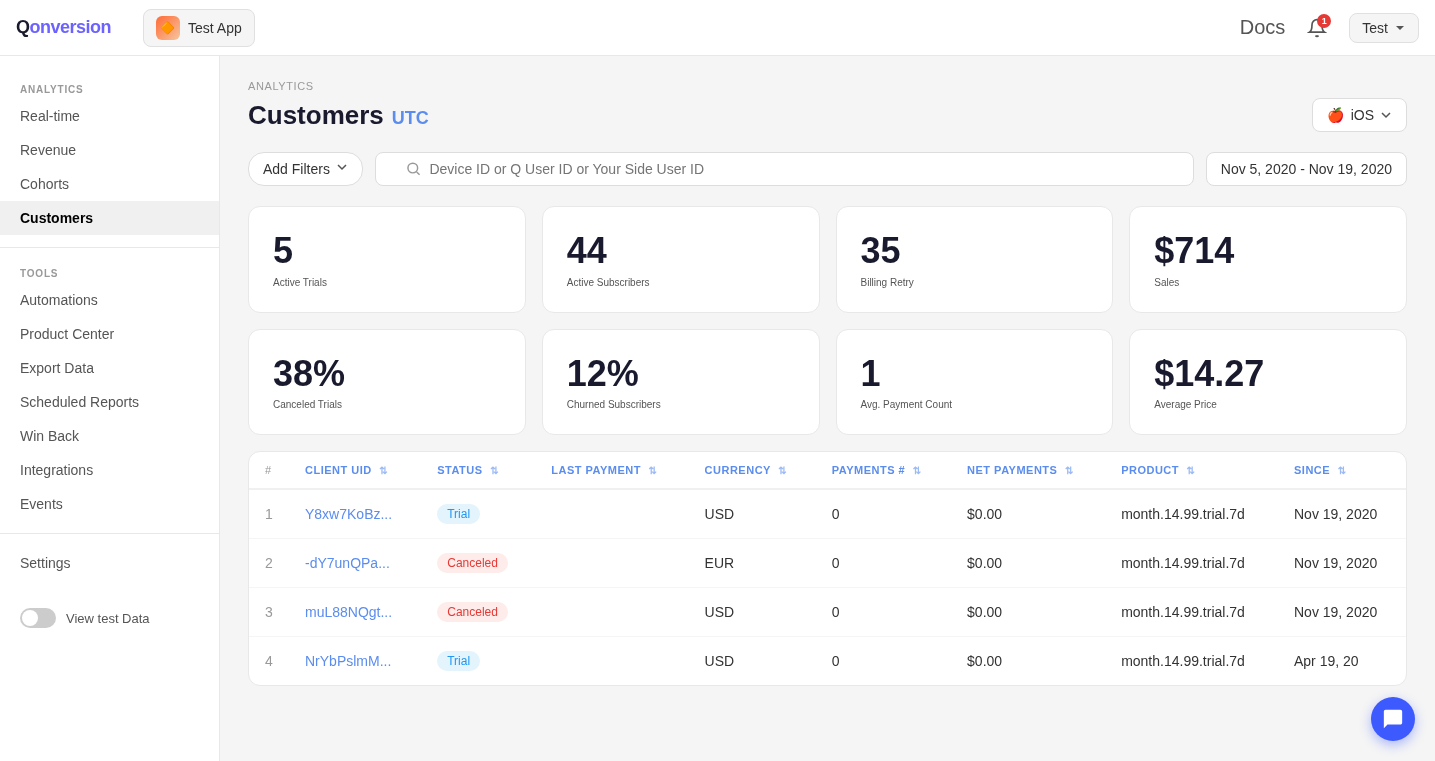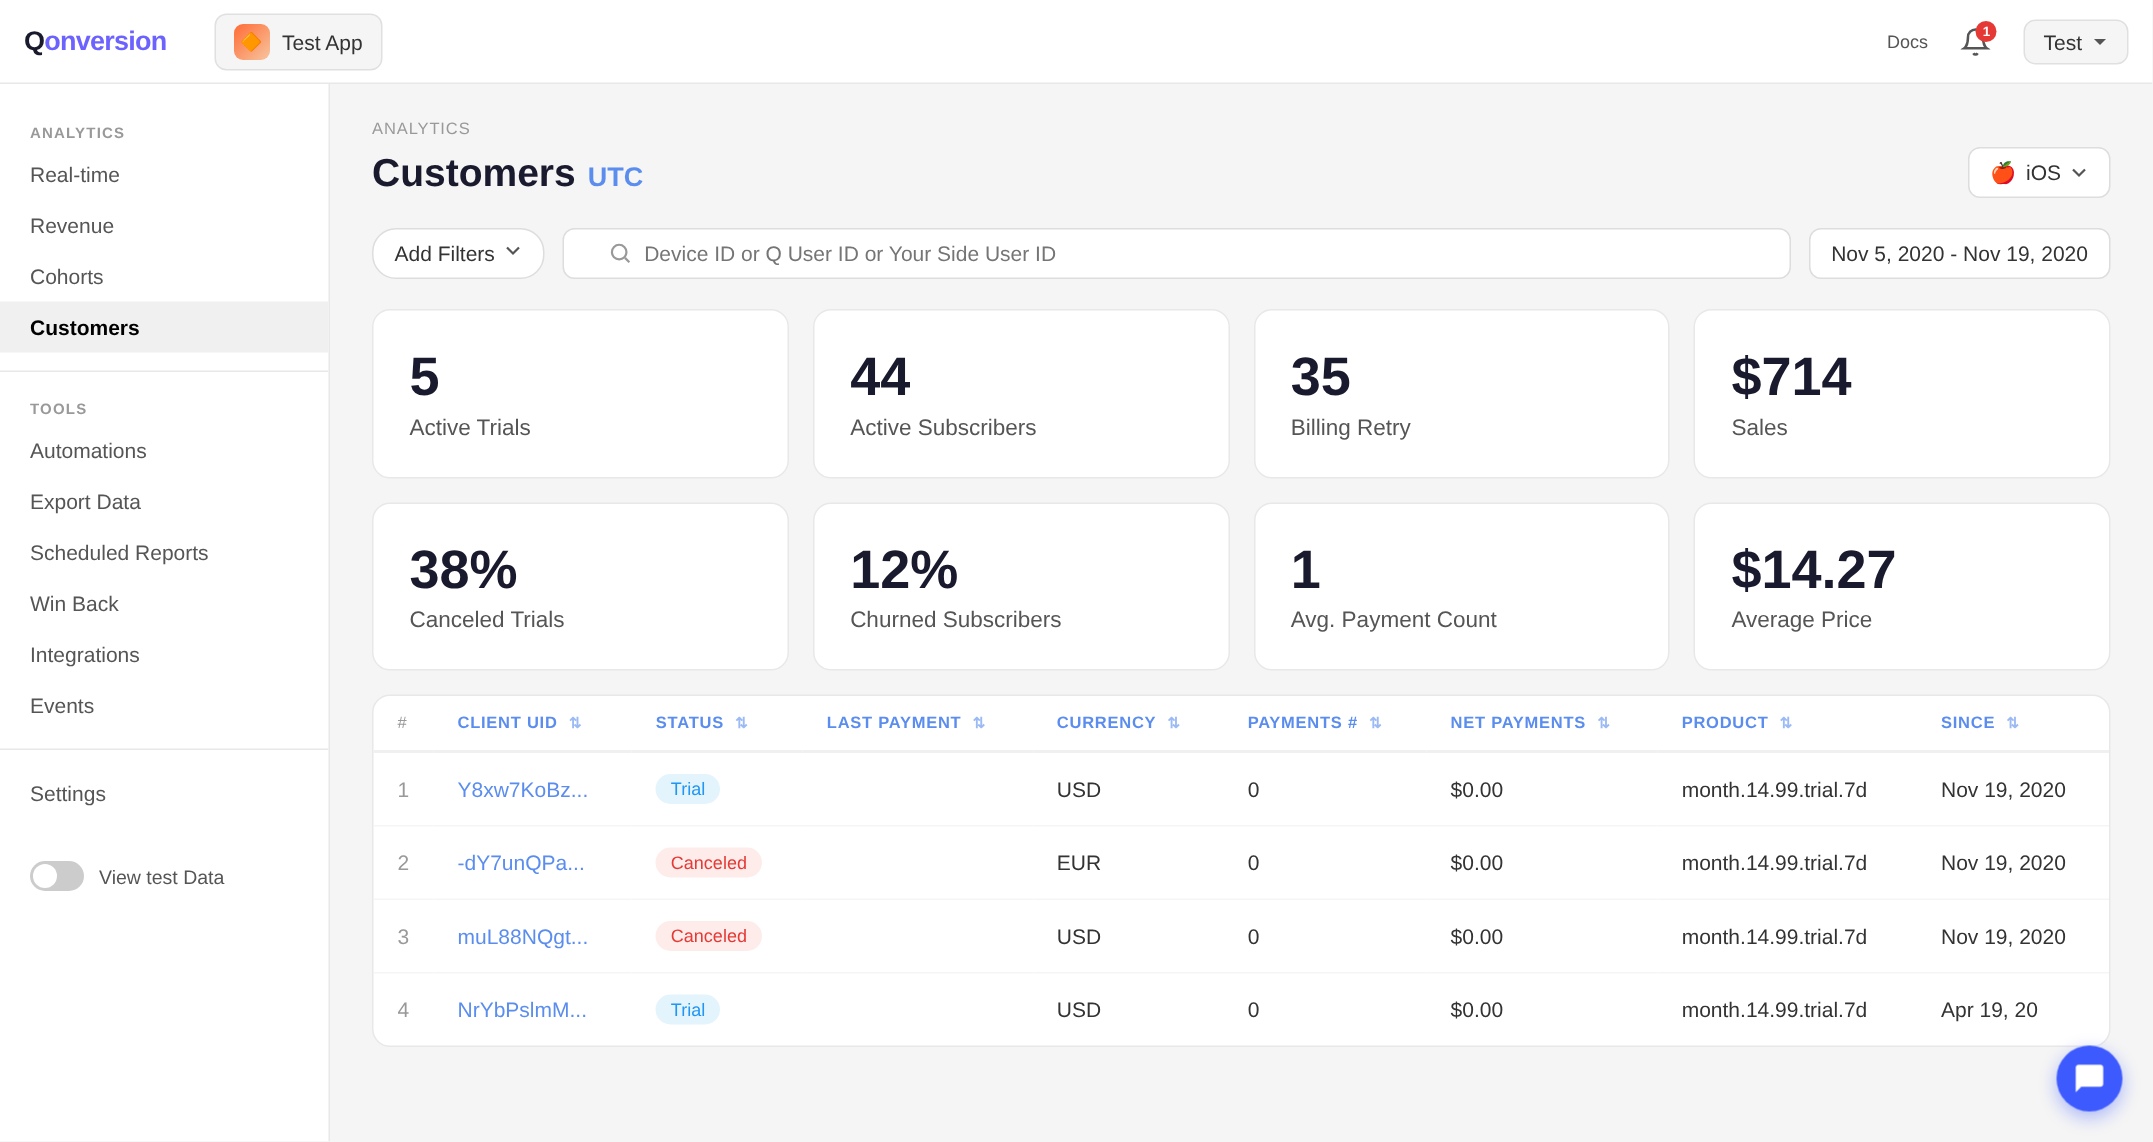--- a/index.html
+++ b/index.html
@@ -11,21 +11,21 @@
     .main-layout { display: flex; flex: 1; overflow: hidden; }
     .sidebar { width: 220px; background: #fff; border-right: 1px solid #e8e8e8; overflow-y: auto; padding: 20px 0; flex-shrink: 0; }
     .content { flex: 1; overflow-y: auto; background: #f5f5f5; padding: 24px 28px; }
 
     
     .logo { font-size: 18px; font-weight: 700; color: #1a1a2e; letter-spacing: -0.5px; margin-right: 8px; }
     .logo span { color: #6c63ff; }
     .app-selector { display: flex; align-items: center; gap: 8px; background: #f5f5f5; border: 1px solid #e0e0e0; border-radius: 8px; padding: 6px 12px; cursor: pointer; margin-left: 8px; }
     .app-icon { width: 24px; height: 24px; border-radius: 6px; background: linear-gradient(135deg, #ff6b35, #f7c59f); display: flex; align-items: center; justify-content: center; font-size: 12px; }
     .top-bar-right { margin-left: auto; display: flex; align-items: center; gap: 16px; }
-    .docs-link { color: #555; font-size: 12px; cursor: pointer; text-decoration: none; }
+    .docs-link { color: #555; font-size: 20px; cursor: pointer; text-decoration: none; }
     .notification-btn { position: relative; cursor: pointer; width: 32px; height: 32px; display: flex; align-items: center; justify-content: center; }
     .notif-badge { position: absolute; top: 2px; right: 2px; background: #e53935; color: white; border-radius: 50%; width: 14px; height: 14px; font-size: 9px; display: flex; align-items: center; justify-content: center; font-weight: 700; }
     .user-btn { display: flex; align-items: center; gap: 6px; background: #f5f5f5; border: 1px solid #e0e0e0; border-radius: 8px; padding: 6px 12px; cursor: pointer; font-size: 14px; font-weight: 500; }
 
     
     .sidebar-section-label { font-size: 10px; font-weight: 600; color: #999; text-transform: uppercase; letter-spacing: 0.8px; padding: 8px 20px 4px; }
     .sidebar-item { padding: 9px 20px; cursor: pointer; color: #555; font-size: 14px; border-radius: 0; transition: background 0.1s; }
     .sidebar-item.active { background: #f0f0f0; color: #000; font-weight: 600; }
     .sidebar-divider { height: 1px; background: #e8e8e8; margin: 12px 0; }
     .sidebar-bottom { padding: 12px 20px; display: flex; align-items: center; gap: 10px; margin-top: auto; }
@@ -45,21 +45,21 @@
     .filters-row { display: flex; align-items: center; gap: 12px; margin-bottom: 20px; }
     .filter-btn { display: flex; align-items: flex-start; gap: 6px; border: 1px solid #ddd; border-radius: 16px; padding: 8px 14px; background: white; cursor: pointer; font-size: 14px; }
     .search-box { display: flex; align-items: center; gap: 8px; border: 1px solid #ddd; border-radius: 8px; padding: 8px 30px; background: white; flex: 1; }
     .search-box input { border: none; outline: none; font-size: 14px; width: 100%; color: #999; background: transparent; }
     .date-range { display: flex; align-items: center; border: 1px solid #ddd; border-radius: 8px; padding: 8px 14px; background: white; font-size: 14px; color: #333; cursor: pointer; white-space: nowrap; }
 
     
     .stats-grid { display: grid; grid-template-columns: repeat(4, 1fr); gap: 16px; margin-bottom: 16px; }
     .stat-card { background: white; border-radius: 12px; padding: 24px; border: 1px solid #e8e8e8; }
     .stat-value { font-size: 36px; font-weight: 700; color: #1a1a2e; line-height: 1.1; }
-    .stat-label { font-size: 15px; color: #555; margin-top: 6px; }
+    .stat-label { font-size: 10px; color: #555; margin-top: 6px; }
 
     
     .table-container { background: white; border-radius: 12px; border: 1px solid #e8e8e8; overflow: hidden; }
     table { width: 100%; border-collapse: collapse; }
     thead tr { border-bottom: 2px solid #f0f0f0; }
     th { padding: 12px 16px; text-align: left; font-size: 11px; font-weight: 600; color: #5b8dee; text-transform: uppercase; letter-spacing: 0.5px; white-space: nowrap; cursor: pointer; }
     th .sort-icon { display: inline-block; margin-left: 4px; opacity: 0.6; font-size: 10px; }
     th:first-child { color: #999; font-weight: 400; width: 40px; }
     td { padding: 14px 16px; font-size: 14px; color: #333; border-bottom: 1px solid #f5f5f5; }
     td:first-child { color: #999; }
@@ -117,20 +117,23 @@
       </div>
       <div class="sidebar-item active">
         <span>Customers</span>
       </div>
 
       <div class="sidebar-divider"></div>
 
       <div class="sidebar-section-label">TOOLS</div>
       <div class="sidebar-item">
         <span>Automations</span>
+      </div>
+      <div class="sidebar-item">
+        <span>Product Center</span>
       </div>
       <div class="sidebar-item">
         <span>Export Data</span>
       </div>
       <div class="sidebar-item">
         <span>Scheduled Reports</span>
       </div>
       <div class="sidebar-item">
         <span>Win Back</span>
       </div>

